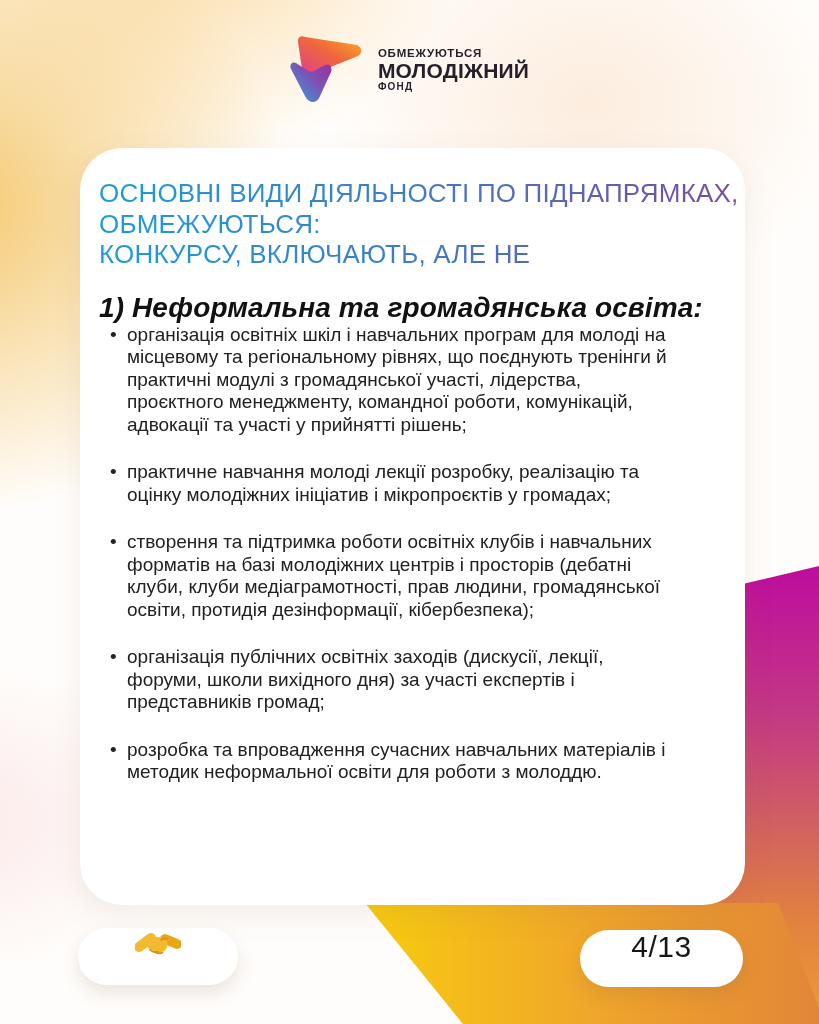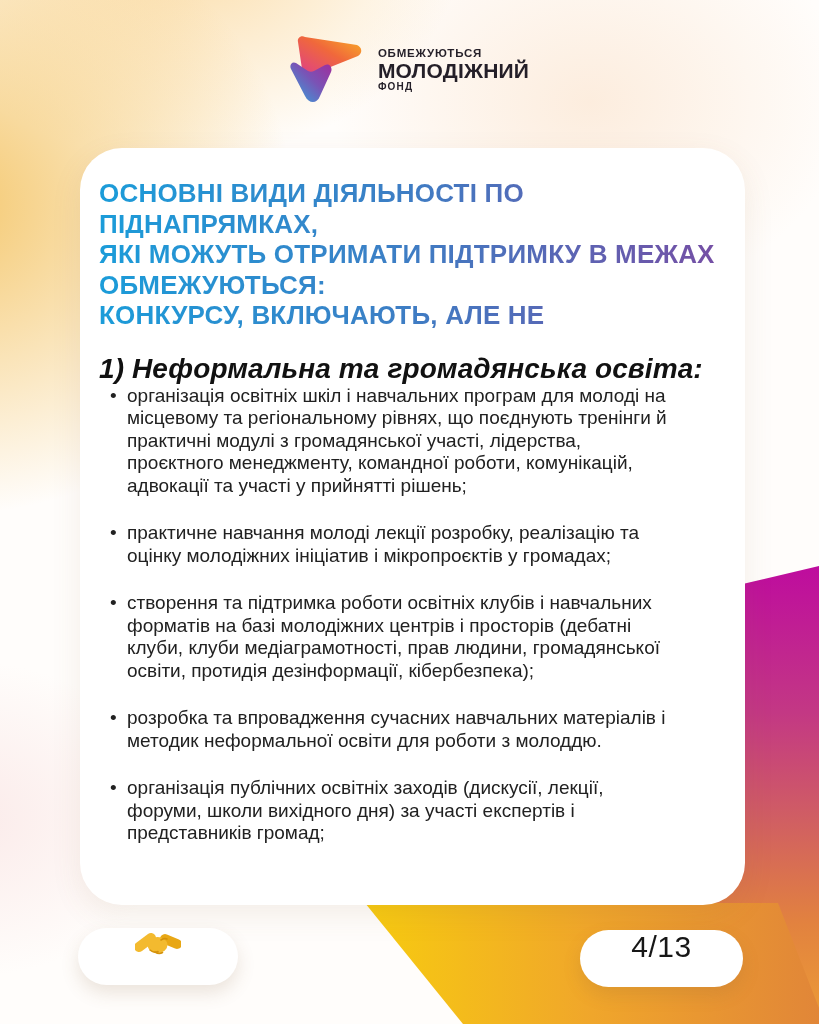--- a/index.html
+++ b/index.html
@@ -23,21 +23,21 @@
   .logo-text .l1 { font-size:11.5px; font-weight:700; letter-spacing:.8px; line-height:13px; }
   .logo-text .l2 { font-size:21px; font-weight:700; letter-spacing:.2px; line-height:21px; }
   .logo-text .l3 { font-size:10px;  font-weight:700; letter-spacing:1.2px; line-height:12px; }
   
   .card {
     position:absolute; left:80px; top:148px; width:665px; height:757px; z-index:2;
     background:#ffffff; border-radius:42px;
     box-shadow:0 10px 30px rgba(140,100,60,.10);
     padding:30px 18px 0 19px;
   }
-  .heading { width:645px; font-weight:700; font-size:26px; line-height:30.5px;
+  .heading { width:645px; font-weight:400; font-size:26px; line-height:30.5px;
     letter-spacing:.2px; text-transform:uppercase;
     background:linear-gradient(90deg,#1b9cd9 0%, #3e7dc4 48%, #7a4ba2 100%);
     -webkit-background-clip:text; background-clip:text;
     color:transparent; -webkit-text-fill-color:transparent;
   }
   .subtitle { margin-top:22px; font-size:28px; font-weight:700; font-style:italic;
     color:#111111; letter-spacing:.1px; }
   ul.points { list-style:none; width:572px; }
   ul.points li { position:relative; padding-left:28px; margin-bottom:25px;
     font-size:19px; line-height:22.5px; color:#212121; max-width:572px; }
@@ -96,31 +96,30 @@
     <div class="logo-text">
       <div class="l1">ОБМЕЖУЮТЬСЯ</div>
       <div class="l2">МОЛОДІЖНИЙ</div>
       <div class="l3">ФОНД</div>
     </div>
   </div>
 
   <div class="card">
     <div class="heading">
       <div>ОСНОВНІ ВИДИ ДІЯЛЬНОСТІ ПО ПІДНАПРЯМКАХ,</div>
-      <div>ЯКІ МОЖУТЬ ОТРИМАТИ ПІДТРИМКУ В МЕЖАХ</div>
       <div>ОБМЕЖУЮТЬСЯ:</div>
       <div>КОНКУРСУ, ВКЛЮЧАЮТЬ, АЛЕ НЕ</div>
     </div>
     <div class="subtitle">1) Неформальна та громадянська освіта:</div>
     <ul class="points">
       <li>організація освітніх шкіл і навчальних програм для молоді на місцевому та регіональному рівнях, що поєднують тренінги й практичні модулі з громадянської участі, лідерства, проєктного менеджменту, командної роботи, комунікацій, адвокації та участі у прийнятті рішень;</li>
       <li>практичне навчання молоді лекції розробку, реалізацію та оцінку молодіжних ініціатив і мікропроєктів у громадах;</li>
       <li>створення та підтримка роботи освітніх клубів і навчальних форматів на базі молодіжних центрів і просторів (дебатні клуби, клуби медіаграмотності, прав людини, громадянської освіти, протидія дезінформації, кібербезпека);</li>
+      <li>організація публічних освітніх заходів (дискусії, лекції, форуми, школи вихідного дня) за участі експертів і представників громад;</li>
       <li>розробка та впровадження сучасних навчальних матеріалів і методик неформальної освіти для роботи з молоддю.</li>
-      <li>організація публічних освітніх заходів (дискусії, лекції, форуми, школи вихідного дня) за участі експертів і представників громад;</li>
     </ul>
   </div>
 
   <div class="pill pill-reaction">
     <svg class="hand-icon" viewBox="0 0 46 32" aria-hidden="true">
       <path d="M4 19 L16 10" stroke="#F3BA2F" stroke-width="10" stroke-linecap="round" fill="none"></path>
       <path d="M42 16 L30 11" stroke="#E8A715" stroke-width="10" stroke-linecap="round" fill="none"></path>
       <ellipse cx="22.5" cy="17" rx="10" ry="8" fill="#F3BA2F"></ellipse>
       <path d="M15 22 q4 3.5 8 1.5" stroke="#D4920B" stroke-width="1.6" fill="none" stroke-linecap="round"></path>
       <path d="M20 24 q4 2.5 7.5 0.5" stroke="#D4920B" stroke-width="1.6" fill="none" stroke-linecap="round"></path>

